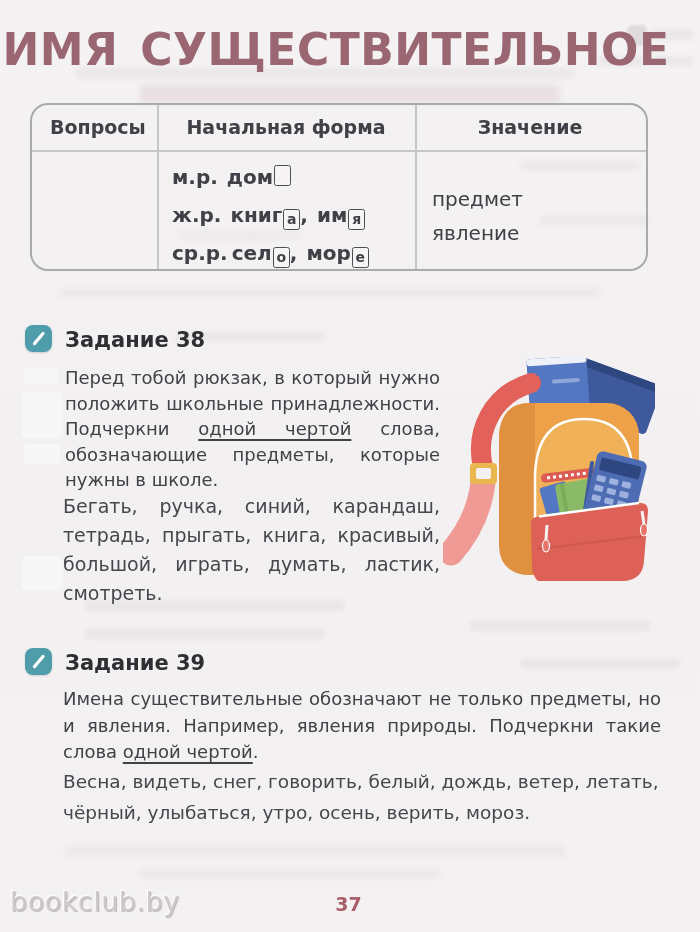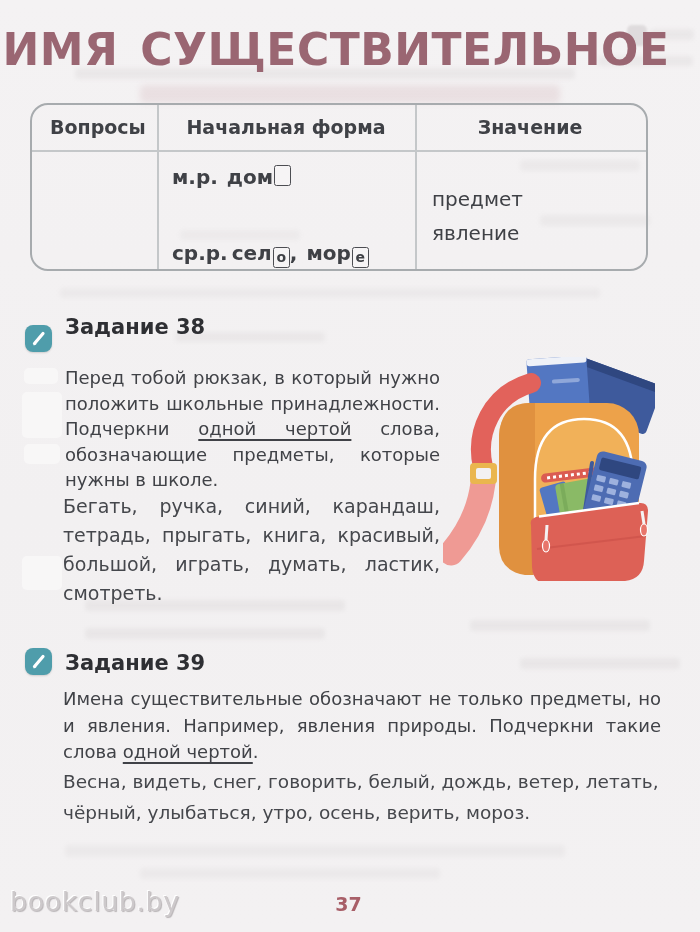--- a/index.html
+++ b/index.html
@@ -56,21 +56,21 @@
     font-size:18px;font-weight:normal;line-height:25.5px;
     text-align:justify;color:#404247;
   }
   .word-list{
     font-size:19px;font-weight:normal;line-height:29px;
     text-align:justify;color:#45474c;
   }
   .uline{text-decoration:underline;text-decoration-thickness:1.5px;text-underline-offset:4px;}
 
   .t38-icon{left:25px;top:325px;}
-  .t38-label{left:65px;top:315px;text-align:right;}
+  .t38-label{left:65px;top:328px;text-align:right;}
   .t38-para{left:65px;top:365px;width:375px;}
   .t38-words{left:63px;top:492px;width:377px;}
 
   .t39-icon{left:25px;top:648px;}
   .t39-label{left:65px;top:651px;}
   .t39-para{left:63px;top:686px;width:598px;line-height:26.5px;}
   .t39-words{left:63px;top:766px;width:600px;font-size:18.5px;line-height:31px;text-align:left;}
 
   
   .watermark{
@@ -122,20 +122,23 @@
   <div class="hline"></div>
 
   <div class="t-header th1">Вопросы</div>
   <div class="t-header th2">Начальная форма</div>
   <div class="t-header th3">Значение</div>
 
 
   <div class="form-line fl1">
     <span class="gender">м.р.</span><span class="part"><span>дом</span><span class="ending-box"></span><span></span></span>
   </div>
+  <div class="form-line fl2">
+    <span class="gender">ж.р.</span><span class="part"><span>книг</span><span class="ending-box">а</span><span>,</span></span><span class="part"><span>им</span><span class="ending-box">я</span><span></span></span>
+  </div>
   <div class="form-line fl3">
     <span class="gender" style="margin-right:4px;">ср.р.</span><span class="part"><span>сел</span><span class="ending-box">о</span><span>,</span></span><span class="part"><span>мор</span><span class="ending-box">е</span><span></span></span>
   </div>
 
   <div class="meaning m1">предмет</div>
   <div class="meaning m2">явление</div>
 </div>
 
 <div class="abs task-icon t38-icon">
   <svg width="27" height="27" viewBox="0 0 27 27">

